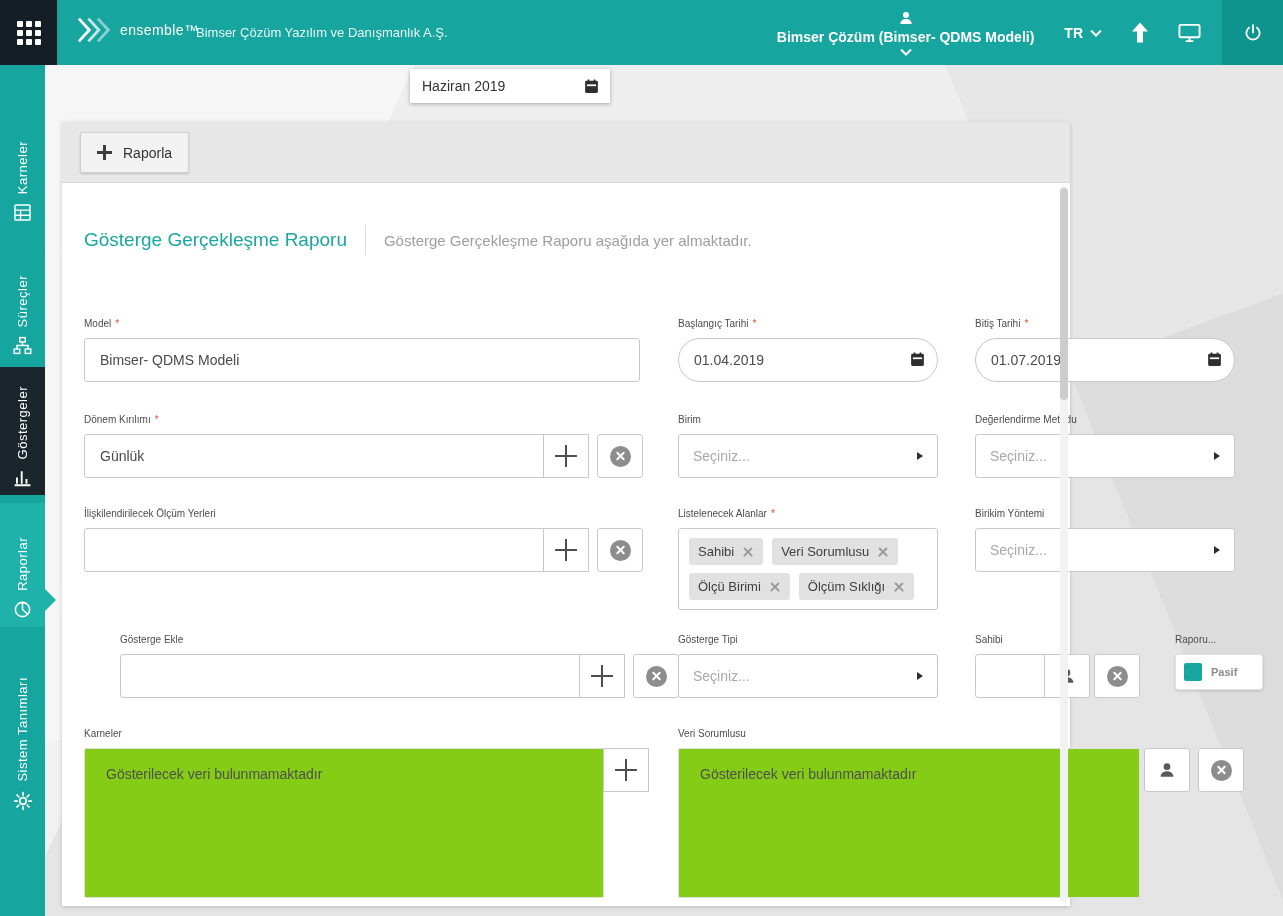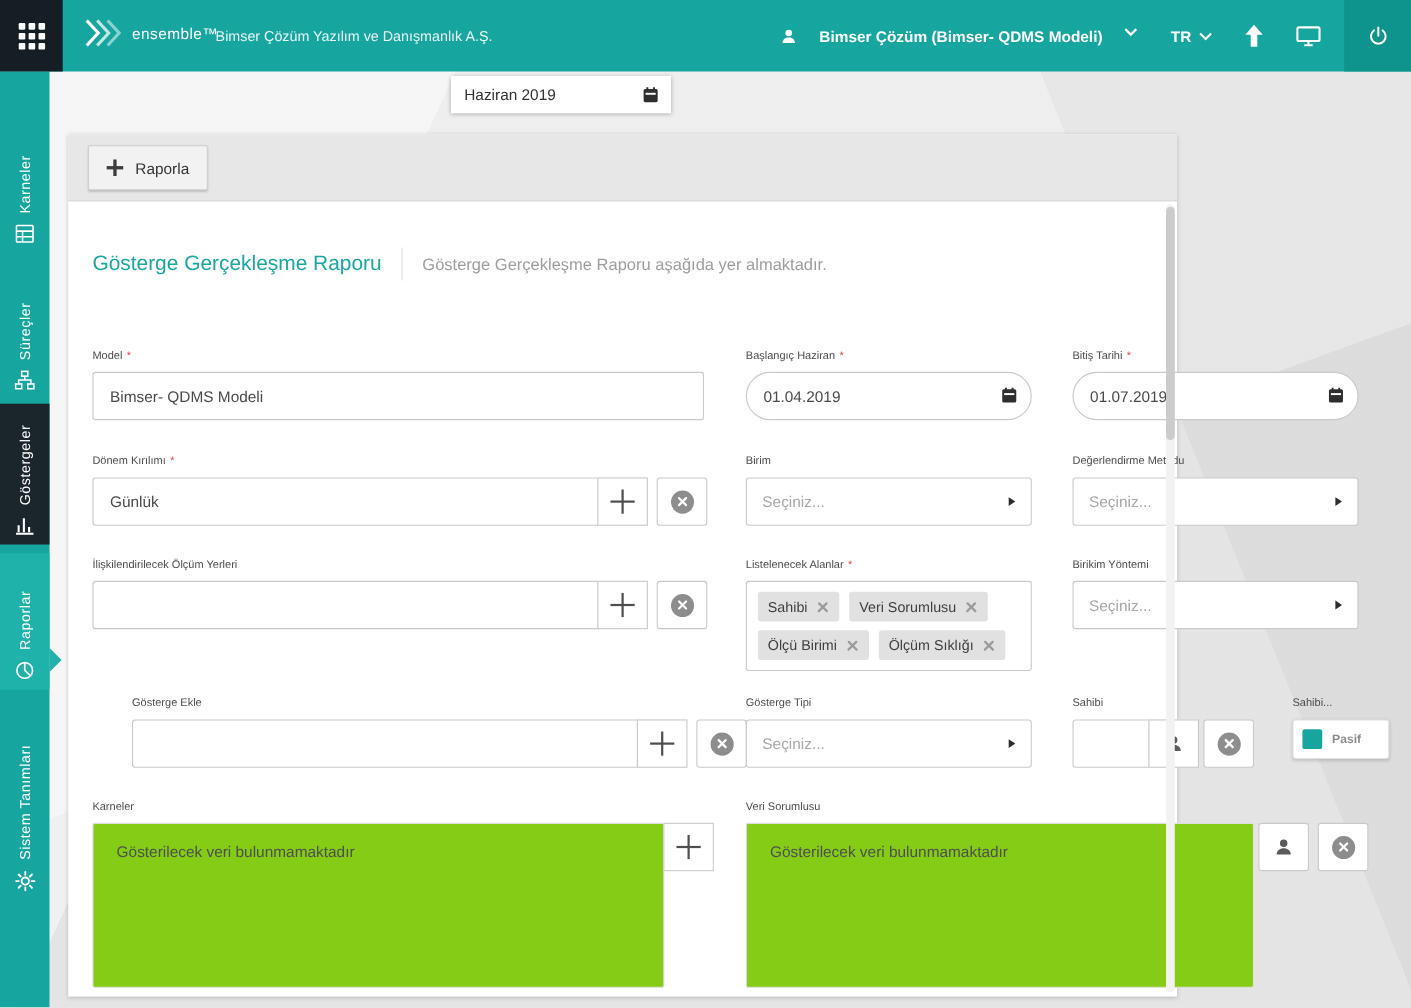--- a/index.html
+++ b/index.html
@@ -14,21 +14,21 @@
   
   .hdr { position:absolute; top:0; left:0; width:1283px; height:65px; background:#17a59f; z-index:30; }
   .hdr-apps { position:absolute; left:0; top:0; width:57px; height:65px; background:#141e24;
     display:flex; align-items:center; justify-content:center; cursor:pointer; }
   .grid-ico { display:grid; grid-template-columns:repeat(3,6px); grid-template-rows:repeat(3,6px); gap:3px; }
   .grid-ico i { background:#fff; border-radius:1px; }
   .logo-wrap { position:absolute; left:76px; top:13px; display:flex; align-items:center; gap:6px; }
   .logo-text { color:#fff; font-size:14px; letter-spacing:.4px; }
   .company { position:absolute; left:196px; top:25px; color:#e8f7f6; font-size:13px; }
   .hdr-cluster { position:absolute; right:82px; top:0; height:65px; display:flex; align-items:center; gap:30px; }
-  .usr-grp { display:flex; align-items:flex-start; gap:20px; cursor:pointer; }
+  .usr-grp { display:flex; align-items:center; gap:3px; cursor:pointer;flex-direction:column; }
   .usr-name { color:#fff; font-size:14px; font-weight:bold; }
   .lang-grp { display:flex; align-items:center; gap:7px; cursor:pointer; }
   .lang { color:#fff; font-size:14px; font-weight:bold; }
   .power-panel { position:absolute; right:0; top:0; width:61px; height:65px; background:#0f938d;
     display:flex; align-items:center; justify-content:center; cursor:pointer; }
   .hicon { display:flex; align-items:center; justify-content:center; cursor:pointer; }
 
   
   .period-picker { position:absolute; left:410px; top:69px; width:200px; height:34px; background:#fff;
     box-shadow:0 1px 4px rgba(0,0,0,.3); display:flex; align-items:center; justify-content:space-between;
@@ -271,21 +271,21 @@
       <span class="page-title">Gösterge Gerçekleşme Raporu</span>
       <span class="head-div"></span>
       <span class="page-sub">Gösterge Gerçekleşme Raporu aşağıda yer almaktadır.</span>
     </div>
 
     <div class="fld f-model">
       <span class="flabel"><span>Model</span><span class="req">*</span></span>
       <input class="txt" type="text" value="Bimser- QDMS Modeli" style="">
     </div>
     <div class="fld f-start">
-      <span class="flabel"><span>Başlangıç Haziran</span><span class="req">*</span></span>
+      <span class="flabel"><span>Başlangıç Tarihi</span><span class="req">*</span></span>
       <div class="date-wrap">
         <input class="txt" type="text" value="01.04.2019" style="">
         <span class="cal-btn">
           <svg width="17" height="17" viewBox="0 0 24 24">
             <path fill="#2e2e2e" d="M6.5 2h2.5v4H6.5zM15 2h2.5v4H15z"></path>
               <rect x="3" y="4" width="18" height="17" rx="2" fill="#2e2e2e"></rect>
               <rect x="5.5" y="9" width="13" height="2.5" fill="#fff"></rect>
           </svg>
         </span>
       </div>
@@ -400,21 +400,21 @@
             <circle cx="12" cy="7.5" r="4.5"></circle>
               <path d="M3.5 21c0-4.7 3.8-7.5 8.5-7.5s8.5 2.8 8.5 7.5z"></path>
           </svg>
         </span>
         <span class="sq rnd" style="margin-left:4px;">
             <span class="clrx"></span>
           </span>
       </div>
     </div>
     <div class="fld f-hedef">
-      <span class="flabel">Sahibi...</span>
+      <span class="flabel">Raporu...</span>
       <div class="toggle-box">
         <span class="toggle-square"></span>
         <span class="toggle-label">Pasif</span>
       </div>
     </div>
 
     <div class="fld f-karneler">
       <span class="flabel">Karneler</span>
       <div class="list-row">
         <div class="list-box lb-karneler">

